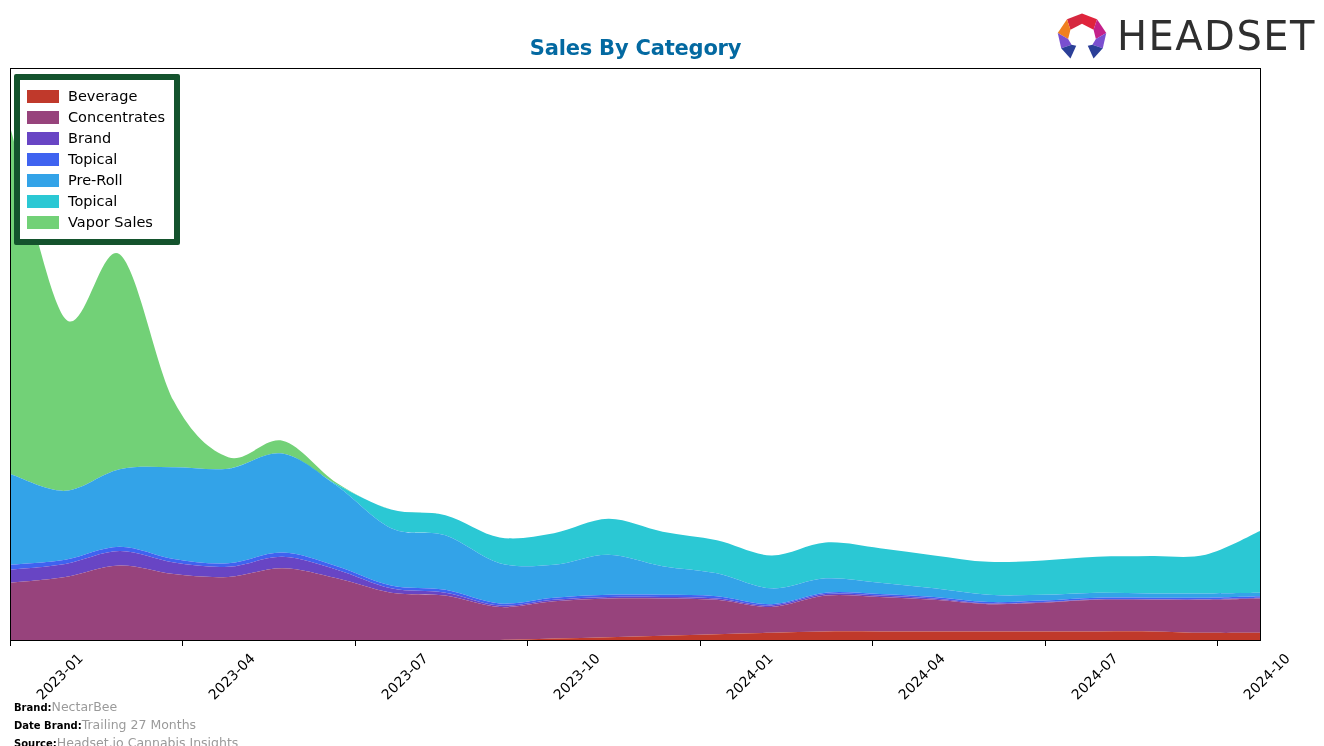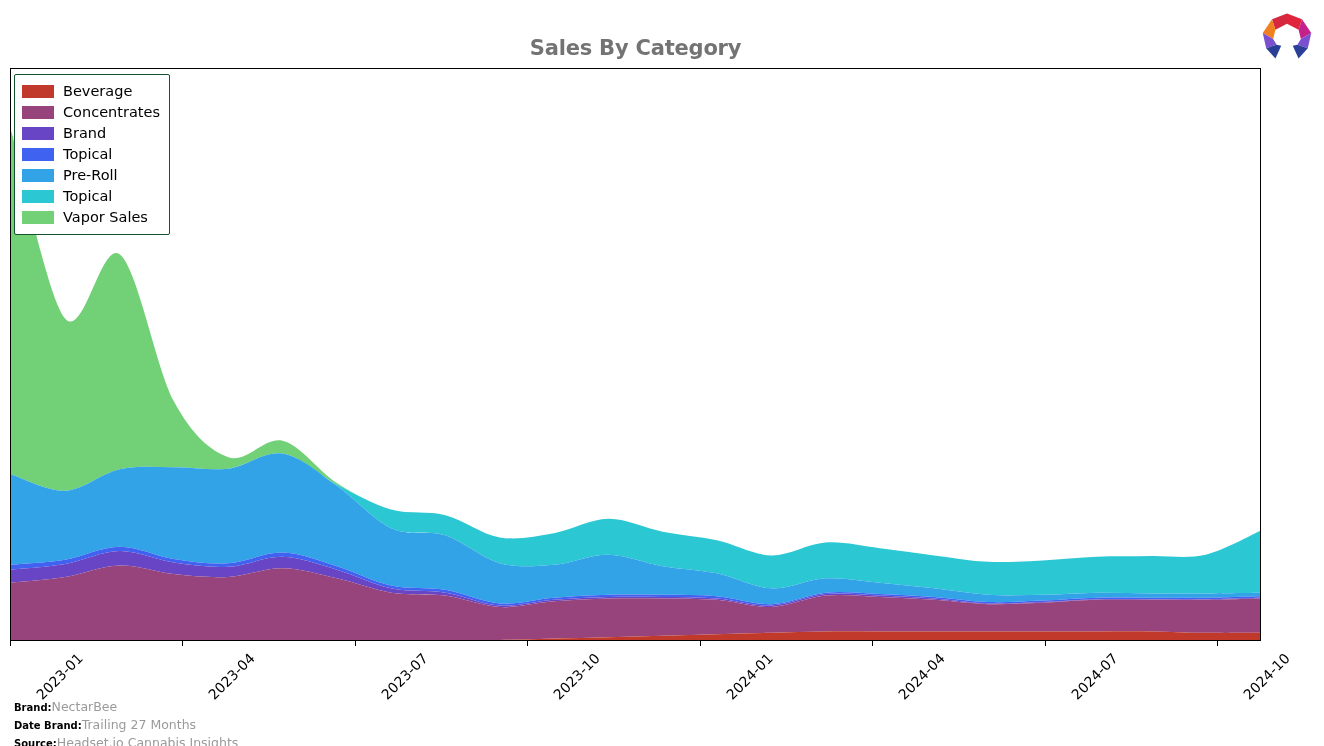--- a/index.html
+++ b/index.html
@@ -21,21 +21,21 @@
 
   
   .chart-title {
     position: absolute;
     left: 0;
     top: 36px;
     width: 1271px;
     text-align: center;
     font-size: 21px;
     font-weight: bold;
-    color: #737373;
+    color: #0369a1;
     font-family: "DejaVu Sans", sans-serif;
     letter-spacing: -0.2px;
   }
 
   .brand-logo {
     position: absolute;
     right: 8px;
     top: 10px;
     display: flex;
     align-items: center;
@@ -71,21 +71,21 @@
     height: 100%;
     display: block;
   }
 
   
   .legend {
     position: absolute;
     left: 14px;
     top: 74px;
     background: #ffffff;
-    border: 1px solid #14532d;
+    border: 6px solid #14532d;
     border-radius: 2px;
     padding: 6px 9px 6px 7px;
     z-index: 5;
   }
   .legend-row {
     display: flex;
     align-items: center;
     height: 21px;
   }
   .legend-swatch {
@@ -154,20 +154,21 @@
     <svg class="mark" viewBox="0 0 100 90">
       <polygon points="50,6 76,16 70,34 50,24" fill="#e0243c"></polygon>
       <polygon points="50,6 24,16 30,34 50,24" fill="#d6283f"></polygon>
       <polygon points="24,16 8,40 26,50 30,34" fill="#f08020"></polygon>
       <polygon points="76,16 92,40 74,50 70,34" fill="#c4218a"></polygon>
       <polygon points="8,40 14,66 32,60 26,50" fill="#7a4fd0"></polygon>
       <polygon points="92,40 86,66 68,60 74,50" fill="#7a4fd0"></polygon>
       <polygon points="14,66 30,84 40,62 32,60" fill="#2b3f98"></polygon>
       <polygon points="86,66 70,84 60,62 68,60" fill="#2b3f98"></polygon>
     </svg>
+    <span class="wordmark">HEADSET</span>
   </div>
 
   <div class="plot-frame">
     <svg class="plot-svg" id="area-svg" viewBox="0 0 1251 573" preserveAspectRatio="none">
         <path d="M0.00,61.39C9.07,92.93 36.26,229.89 54.39,250.64C72.52,271.38 90.65,172.09 108.78,185.88C126.91,199.67 145.04,299.45 163.17,333.39C181.30,367.33 199.43,382.92 217.57,389.51C235.70,396.11 253.83,368.64 271.96,372.96C290.09,377.28 308.22,403.90 326.35,415.42C344.48,426.93 362.61,436.64 380.74,442.04C398.87,447.44 417.00,443.12 435.13,447.80C453.26,452.47 471.39,467.10 489.52,470.10C507.65,473.10 525.78,468.90 543.91,465.79C562.04,462.67 580.17,451.63 598.30,451.39C616.43,451.15 634.57,460.75 652.70,464.35C670.83,467.94 688.96,469.02 707.09,472.98C725.22,476.94 743.35,487.73 761.48,488.09C779.61,488.45 797.74,476.34 815.87,475.14C834.00,473.94 852.13,478.74 870.26,480.90C888.39,483.06 906.52,485.81 924.65,488.09C942.78,490.37 960.91,493.73 979.04,494.57C997.17,495.41 1015.30,493.97 1033.43,493.13C1051.57,492.29 1069.70,490.25 1087.83,489.53C1105.96,488.81 1124.09,489.17 1142.22,488.81C1160.35,488.45 1178.48,491.57 1196.61,487.37C1214.74,483.17 1241.93,467.58 1251.00,463.63 L1251.00,463.63 C1241.93,467.58 1214.74,483.17 1196.61,487.37C1178.48,491.57 1160.35,488.45 1142.22,488.81C1124.09,489.17 1105.96,488.81 1087.83,489.53C1069.70,490.25 1051.57,492.29 1033.43,493.13C1015.30,493.97 997.17,495.41 979.04,494.57C960.91,493.73 942.78,490.37 924.65,488.09C906.52,485.81 888.39,483.06 870.26,480.90C852.13,478.74 834.00,473.94 815.87,475.14C797.74,476.34 779.61,488.45 761.48,488.09C743.35,487.73 725.22,476.94 707.09,472.98C688.96,469.02 670.83,467.94 652.70,464.35C634.57,460.75 616.43,451.15 598.30,451.39C580.17,451.63 562.04,462.67 543.91,465.79C525.78,468.90 507.65,473.10 489.52,470.10C471.39,467.10 453.26,452.47 435.13,447.80C417.00,443.12 398.87,447.20 380.74,442.04C362.61,436.88 344.48,426.21 326.35,416.86C308.22,407.50 290.09,388.55 271.96,385.91C253.83,383.28 235.70,398.75 217.57,401.03C199.43,403.30 181.30,399.47 163.17,399.59C145.04,399.71 126.91,397.79 108.78,401.74C90.65,405.70 72.52,422.49 54.39,423.33C36.26,424.17 9.07,409.54 0.00,406.78 Z" fill="#72d177" stroke="none"></path>
         <path d="M0.00,406.78C9.07,409.54 36.26,424.17 54.39,423.33C72.52,422.49 90.65,405.70 108.78,401.74C126.91,397.79 145.04,399.71 163.17,399.59C181.30,399.47 199.43,403.30 217.57,401.03C235.70,398.75 253.83,383.28 271.96,385.91C290.09,388.55 308.22,407.50 326.35,416.86C344.48,426.21 362.61,436.88 380.74,442.04C398.87,447.20 417.00,443.12 435.13,447.80C453.26,452.47 471.39,467.10 489.52,470.10C507.65,473.10 525.78,468.90 543.91,465.79C562.04,462.67 580.17,451.63 598.30,451.39C616.43,451.15 634.57,460.75 652.70,464.35C670.83,467.94 688.96,469.02 707.09,472.98C725.22,476.94 743.35,487.73 761.48,488.09C779.61,488.45 797.74,476.34 815.87,475.14C834.00,473.94 852.13,478.74 870.26,480.90C888.39,483.06 906.52,485.81 924.65,488.09C942.78,490.37 960.91,493.73 979.04,494.57C997.17,495.41 1015.30,493.97 1033.43,493.13C1051.57,492.29 1069.70,490.25 1087.83,489.53C1105.96,488.81 1124.09,489.17 1142.22,488.81C1160.35,488.45 1178.48,491.57 1196.61,487.37C1214.74,483.17 1241.93,467.58 1251.00,463.63 L1251.00,525.51 C1241.93,525.63 1214.74,526.11 1196.61,526.23C1178.48,526.35 1160.35,526.35 1142.22,526.23C1124.09,526.11 1105.96,525.27 1087.83,525.51C1069.70,525.75 1051.57,527.31 1033.43,527.67C1015.30,528.03 997.17,528.75 979.04,527.67C960.91,526.59 942.78,523.23 924.65,521.19C906.52,519.15 888.39,517.11 870.26,515.44C852.13,513.76 834.00,510.16 815.87,511.12C797.74,512.08 779.61,522.03 761.48,521.19C743.35,520.35 725.22,509.80 707.09,506.08C688.96,502.36 670.83,502.00 652.70,498.89C634.57,495.77 616.43,487.61 598.30,487.37C580.17,487.13 562.04,496.01 543.91,497.45C525.78,498.89 507.65,500.92 489.52,496.01C471.39,491.09 453.26,473.82 435.13,467.94C417.00,462.07 398.87,469.02 380.74,460.75C362.61,452.47 344.48,430.77 326.35,418.29C308.22,405.82 290.09,388.79 271.96,385.91C253.83,383.04 235.70,398.75 217.57,401.03C199.43,403.30 181.30,399.47 163.17,399.59C145.04,399.71 126.91,397.79 108.78,401.74C90.65,405.70 72.52,422.49 54.39,423.33C36.26,424.17 9.07,409.54 0.00,406.78 Z" fill="#2bc8d4" stroke="none"></path>
         <path d="M0.00,406.78C9.07,409.54 36.26,424.17 54.39,423.33C72.52,422.49 90.65,405.70 108.78,401.74C126.91,397.79 145.04,399.71 163.17,399.59C181.30,399.47 199.43,403.30 217.57,401.03C235.70,398.75 253.83,383.04 271.96,385.91C290.09,388.79 308.22,405.82 326.35,418.29C344.48,430.77 362.61,452.47 380.74,460.75C398.87,469.02 417.00,462.07 435.13,467.94C453.26,473.82 471.39,491.09 489.52,496.01C507.65,500.92 525.78,498.89 543.91,497.45C562.04,496.01 580.17,487.13 598.30,487.37C616.43,487.61 634.57,495.77 652.70,498.89C670.83,502.00 688.96,502.36 707.09,506.08C725.22,509.80 743.35,520.35 761.48,521.19C779.61,522.03 797.74,512.08 815.87,511.12C834.00,510.16 852.13,513.76 870.26,515.44C888.39,517.11 906.52,519.15 924.65,521.19C942.78,523.23 960.91,526.59 979.04,527.67C997.17,528.75 1015.30,528.03 1033.43,527.67C1051.57,527.31 1069.70,525.75 1087.83,525.51C1105.96,525.27 1124.09,526.11 1142.22,526.23C1160.35,526.35 1178.48,526.35 1196.61,526.23C1214.74,526.11 1241.93,525.63 1251.00,525.51 L1251.00,529.11 C1241.93,529.35 1214.74,530.31 1196.61,530.55C1178.48,530.79 1160.35,530.55 1142.22,530.55C1124.09,530.55 1105.96,530.07 1087.83,530.55C1069.70,531.03 1051.57,532.70 1033.43,533.42C1015.30,534.14 997.17,535.46 979.04,534.86C960.91,534.26 942.78,531.15 924.65,529.83C906.52,528.51 888.39,527.67 870.26,526.95C852.13,526.23 834.00,523.83 815.87,525.51C797.74,527.19 779.61,536.42 761.48,537.02C743.35,537.62 725.22,530.67 707.09,529.11C688.96,527.55 670.83,527.91 652.70,527.67C634.57,527.43 616.43,527.19 598.30,527.67C580.17,528.15 562.04,529.11 543.91,530.55C525.78,531.99 507.65,537.62 489.52,536.30C471.39,534.98 453.26,525.63 435.13,522.63C417.00,519.63 398.87,522.27 380.74,518.31C362.61,514.36 344.48,504.40 326.35,498.89C308.22,493.37 290.09,485.69 271.96,485.21C253.83,484.73 235.70,494.93 217.57,496.01C199.43,497.09 181.30,494.45 163.17,491.69C145.04,488.93 126.91,479.34 108.78,479.46C90.65,479.58 72.52,489.41 54.39,492.41C36.26,495.41 9.07,496.61 0.00,497.45 Z" fill="#33a3e8" stroke="none"></path>
         <path d="M0.00,497.45C9.07,496.61 36.26,495.41 54.39,492.41C72.52,489.41 90.65,479.58 108.78,479.46C126.91,479.34 145.04,488.93 163.17,491.69C181.30,494.45 199.43,497.09 217.57,496.01C235.70,494.93 253.83,484.73 271.96,485.21C290.09,485.69 308.22,493.37 326.35,498.89C344.48,504.40 362.61,514.36 380.74,518.31C398.87,522.27 417.00,519.63 435.13,522.63C453.26,525.63 471.39,534.98 489.52,536.30C507.65,537.62 525.78,531.99 543.91,530.55C562.04,529.11 580.17,528.15 598.30,527.67C616.43,527.19 634.57,527.43 652.70,527.67C670.83,527.91 688.96,527.55 707.09,529.11C725.22,530.67 743.35,537.62 761.48,537.02C779.61,536.42 797.74,527.19 815.87,525.51C834.00,523.83 852.13,526.23 870.26,526.95C888.39,527.67 906.52,528.51 924.65,529.83C942.78,531.15 960.91,534.26 979.04,534.86C997.17,535.46 1015.30,534.14 1033.43,533.42C1051.57,532.70 1069.70,531.03 1087.83,530.55C1105.96,530.07 1124.09,530.55 1142.22,530.55C1160.35,530.55 1178.48,530.79 1196.61,530.55C1214.74,530.31 1241.93,529.35 1251.00,529.11 L1251.00,530.55 C1241.93,530.79 1214.74,531.75 1196.61,531.99C1178.48,532.22 1160.35,531.99 1142.22,531.99C1124.09,531.99 1105.96,531.51 1087.83,531.99C1069.70,532.46 1051.57,534.14 1033.43,534.86C1015.30,535.58 997.17,536.90 979.04,536.30C960.91,535.70 942.78,532.58 924.65,531.27C906.52,529.95 888.39,529.11 870.26,528.39C852.13,527.67 834.00,525.27 815.87,526.95C797.74,528.63 779.61,537.74 761.48,538.46C743.35,539.18 725.22,532.70 707.09,531.27C688.96,529.83 670.83,530.07 652.70,529.83C634.57,529.59 616.43,529.35 598.30,529.83C580.17,530.31 562.04,531.27 543.91,532.70C525.78,534.14 507.65,539.66 489.52,538.46C471.39,537.26 453.26,528.39 435.13,525.51C417.00,522.63 398.87,525.03 380.74,521.19C362.61,517.35 344.48,507.76 326.35,502.48C308.22,497.21 290.09,490.01 271.96,489.53C253.83,489.05 235.70,498.65 217.57,499.60C199.43,500.56 181.30,497.93 163.17,495.29C145.04,492.65 126.91,483.53 108.78,483.77C90.65,484.01 72.52,493.61 54.39,496.73C36.26,499.84 9.07,501.52 0.00,502.48 Z" fill="#3f63f0" stroke="none"></path>
         <path d="M0.00,502.48C9.07,501.52 36.26,499.84 54.39,496.73C72.52,493.61 90.65,484.01 108.78,483.77C126.91,483.53 145.04,492.65 163.17,495.29C181.30,497.93 199.43,500.56 217.57,499.60C235.70,498.65 253.83,489.05 271.96,489.53C290.09,490.01 308.22,497.21 326.35,502.48C344.48,507.76 362.61,517.35 380.74,521.19C398.87,525.03 417.00,522.63 435.13,525.51C453.26,528.39 471.39,537.26 489.52,538.46C507.65,539.66 525.78,534.14 543.91,532.70C562.04,531.27 580.17,530.31 598.30,529.83C616.43,529.35 634.57,529.59 652.70,529.83C670.83,530.07 688.96,529.83 707.09,531.27C725.22,532.70 743.35,539.18 761.48,538.46C779.61,537.74 797.74,528.63 815.87,526.95C834.00,525.27 852.13,527.67 870.26,528.39C888.39,529.11 906.52,529.95 924.65,531.27C942.78,532.58 960.91,535.70 979.04,536.30C997.17,536.90 1015.30,535.58 1033.43,534.86C1051.57,534.14 1069.70,532.46 1087.83,531.99C1105.96,531.51 1124.09,531.99 1142.22,531.99C1160.35,531.99 1178.48,532.22 1196.61,531.99C1214.74,531.75 1241.93,530.79 1251.00,530.55 L1251.00,531.27 C1241.93,531.51 1214.74,532.46 1196.61,532.70C1178.48,532.94 1160.35,532.70 1142.22,532.70C1124.09,532.70 1105.96,532.22 1087.83,532.70C1069.70,533.18 1051.57,534.86 1033.43,535.58C1015.30,536.30 997.17,537.50 979.04,537.02C960.91,536.54 942.78,533.90 924.65,532.70C906.52,531.51 888.39,530.55 870.26,529.83C852.13,529.11 834.00,526.71 815.87,528.39C797.74,530.07 779.61,539.18 761.48,539.90C743.35,540.62 725.22,534.14 707.09,532.70C688.96,531.27 670.83,531.51 652.70,531.27C634.57,531.03 616.43,530.79 598.30,531.27C580.17,531.75 562.04,532.70 543.91,534.14C525.78,535.58 507.65,540.86 489.52,539.90C471.39,538.94 453.26,530.79 435.13,528.39C417.00,525.99 398.87,528.39 380.74,525.51C362.61,522.63 344.48,515.20 326.35,511.12C308.22,507.04 290.09,501.28 271.96,501.04C253.83,500.80 235.70,508.72 217.57,509.68C199.43,510.64 181.30,508.72 163.17,506.80C145.04,504.88 126.91,497.69 108.78,498.17C90.65,498.65 72.52,506.80 54.39,509.68C36.26,512.56 9.07,514.48 0.00,515.44 Z" fill="#6845c4" stroke="none"></path>
         <path d="M0.00,515.44C9.07,514.48 36.26,512.56 54.39,509.68C72.52,506.80 90.65,498.65 108.78,498.17C126.91,497.69 145.04,504.88 163.17,506.80C181.30,508.72 199.43,510.64 217.57,509.68C235.70,508.72 253.83,500.80 271.96,501.04C290.09,501.28 308.22,507.04 326.35,511.12C344.48,515.20 362.61,522.63 380.74,525.51C398.87,528.39 417.00,525.99 435.13,528.39C453.26,530.79 471.39,538.94 489.52,539.90C507.65,540.86 525.78,535.58 543.91,534.14C562.04,532.70 580.17,531.75 598.30,531.27C616.43,530.79 634.57,531.03 652.70,531.27C670.83,531.51 688.96,531.27 707.09,532.70C725.22,534.14 743.35,540.62 761.48,539.90C779.61,539.18 797.74,530.07 815.87,528.39C834.00,526.71 852.13,529.11 870.26,529.83C888.39,530.55 906.52,531.51 924.65,532.70C942.78,533.90 960.91,536.54 979.04,537.02C997.17,537.50 1015.30,536.30 1033.43,535.58C1051.57,534.86 1069.70,533.18 1087.83,532.70C1105.96,532.22 1124.09,532.70 1142.22,532.70C1160.35,532.70 1178.48,532.94 1196.61,532.70C1214.74,532.46 1241.93,531.51 1251.00,531.27 L1251.00,565.80 C1241.93,565.80 1214.74,566.04 1196.61,565.80C1178.48,565.56 1160.35,564.61 1142.22,564.37C1124.09,564.13 1105.96,564.37 1087.83,564.37C1069.70,564.37 1051.57,564.37 1033.43,564.37C1015.30,564.37 997.17,564.37 979.04,564.37C960.91,564.37 942.78,564.37 924.65,564.37C906.52,564.37 888.39,564.37 870.26,564.37C852.13,564.37 834.00,564.13 815.87,564.37C797.74,564.61 779.61,565.32 761.48,565.80C743.35,566.28 725.22,566.76 707.09,567.24C688.96,567.72 670.83,568.20 652.70,568.68C634.57,569.16 616.43,569.64 598.30,570.12C580.17,570.60 562.04,571.08 543.91,571.56C525.78,572.04 507.65,572.76 489.52,573.00C471.39,573.24 453.26,573.00 435.13,573.00C417.00,573.00 398.87,573.00 380.74,573.00C362.61,573.00 344.48,573.00 326.35,573.00C308.22,573.00 290.09,573.00 271.96,573.00C253.83,573.00 235.70,573.00 217.57,573.00C199.43,573.00 181.30,573.00 163.17,573.00C145.04,573.00 126.91,573.00 108.78,573.00C90.65,573.00 72.52,573.00 54.39,573.00C36.26,573.00 9.07,573.00 0.00,573.00 Z" fill="#97437c" stroke="none"></path>

